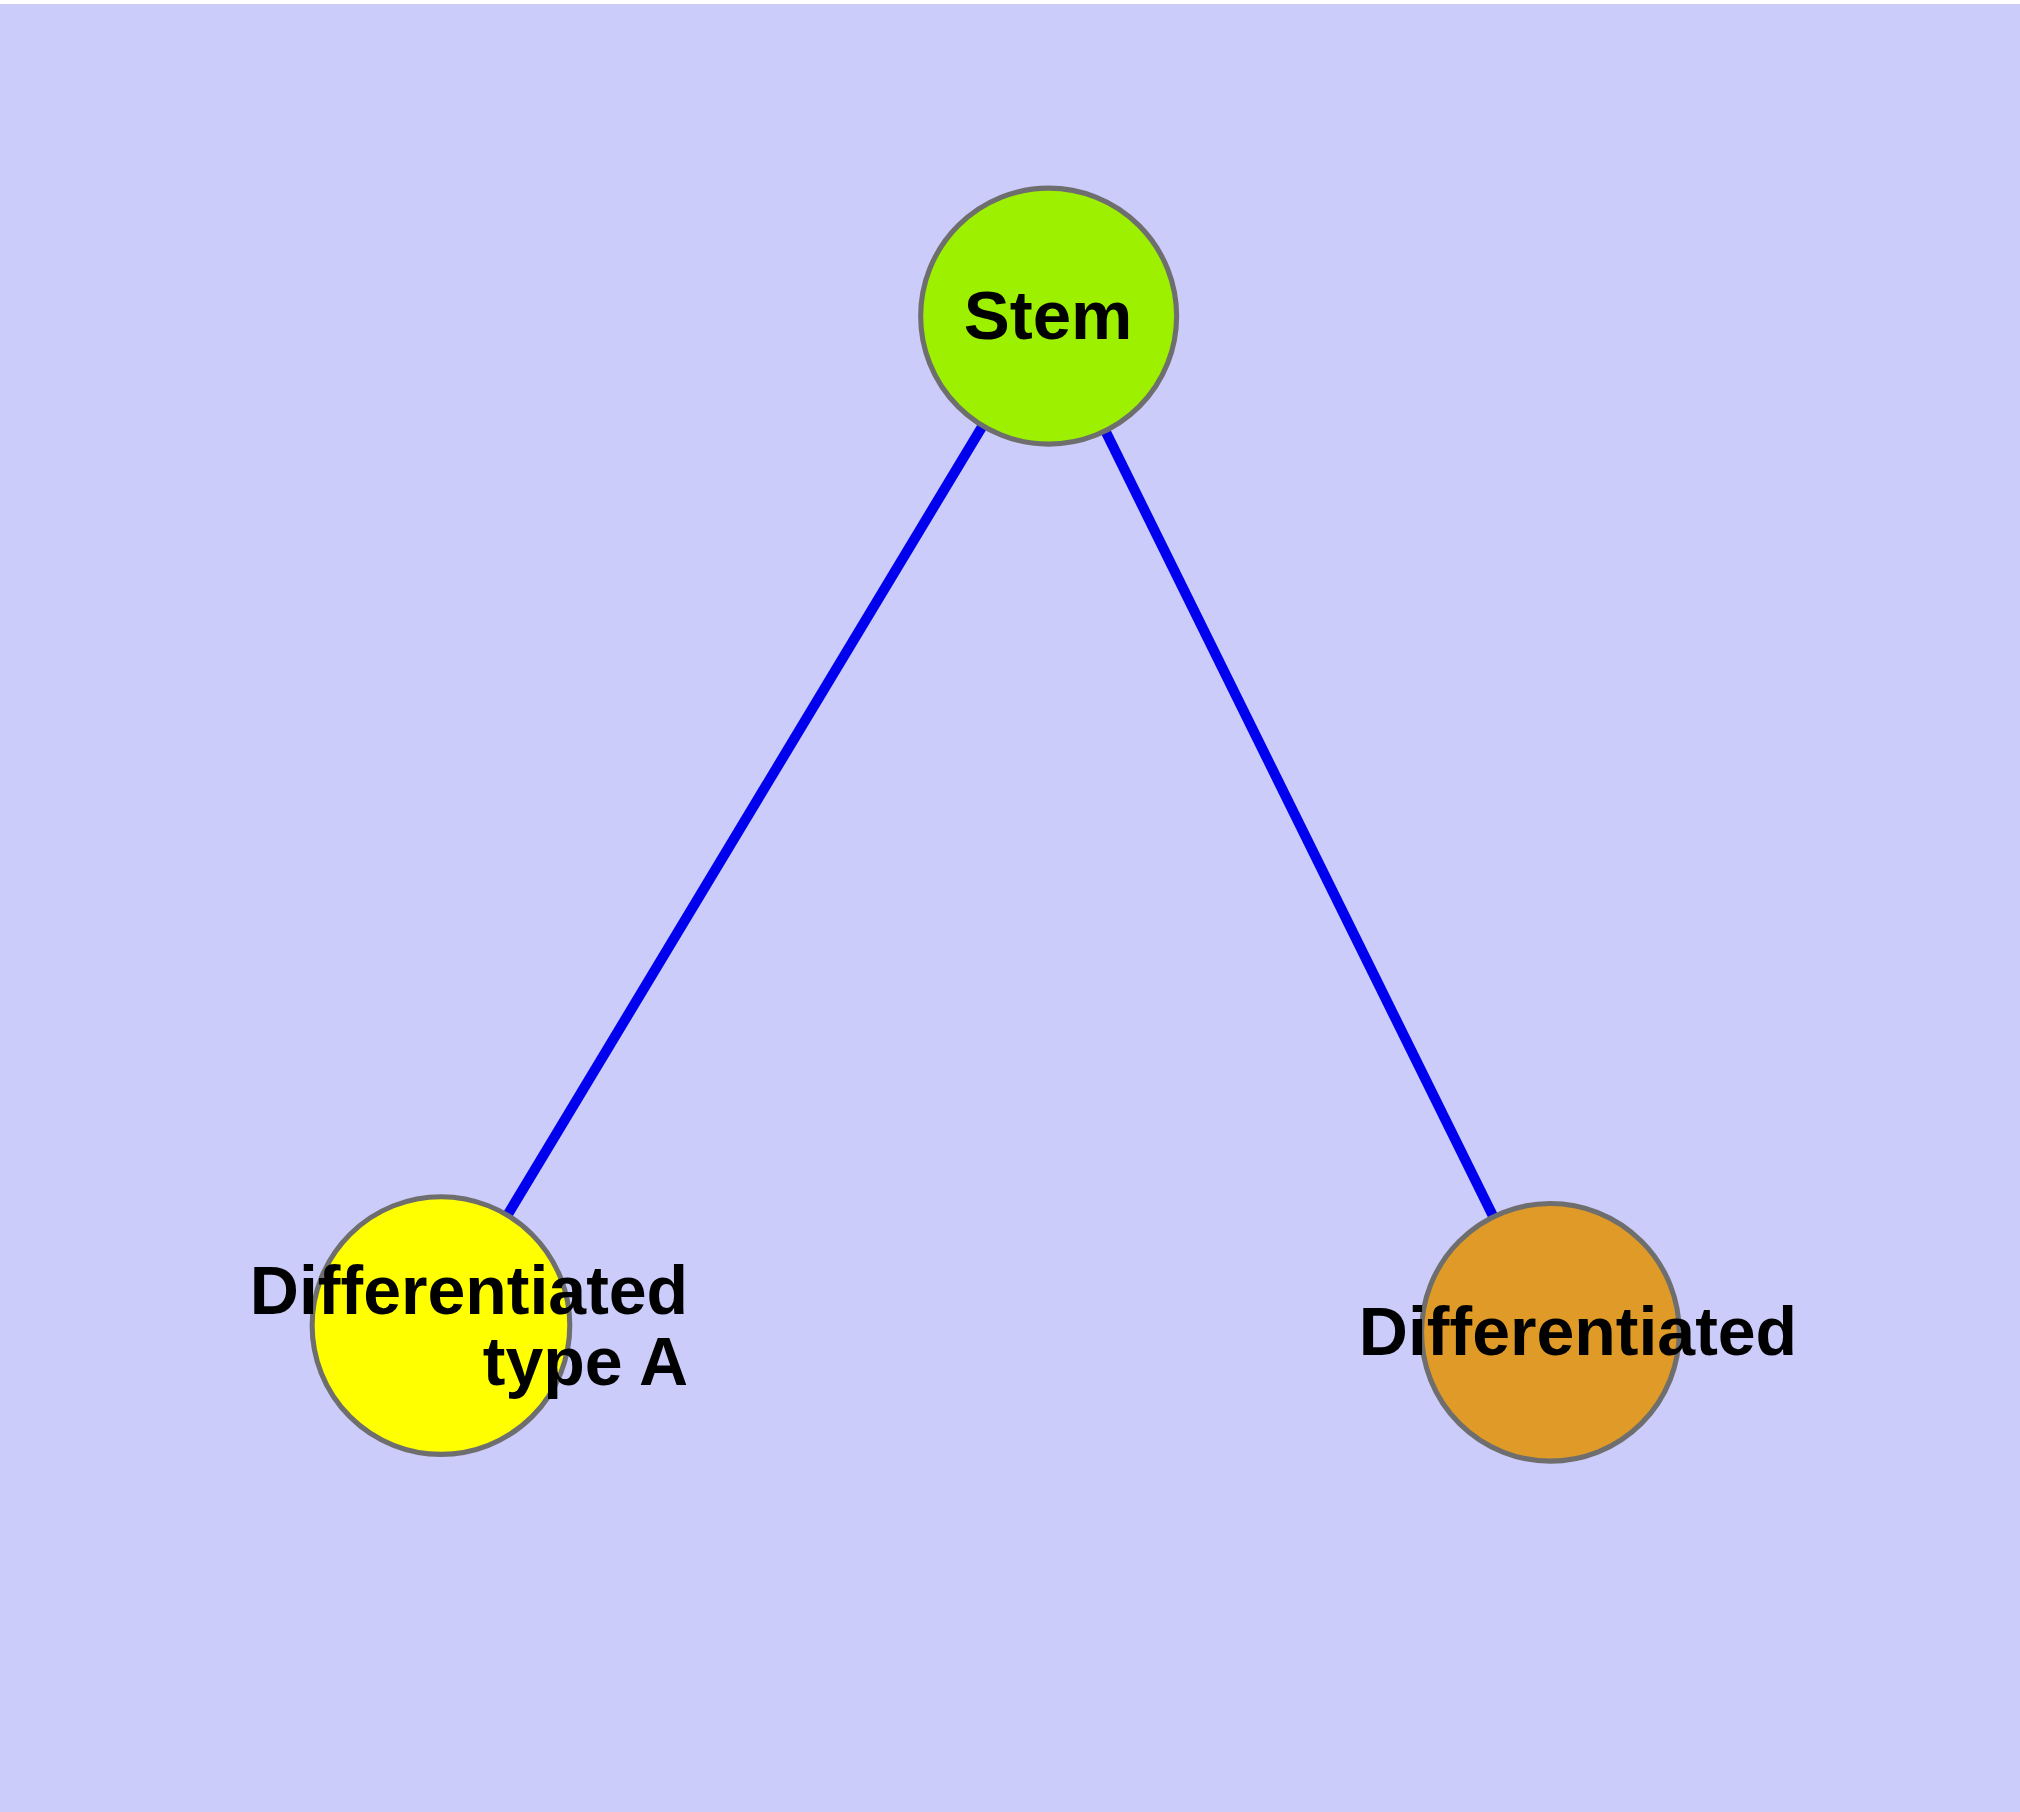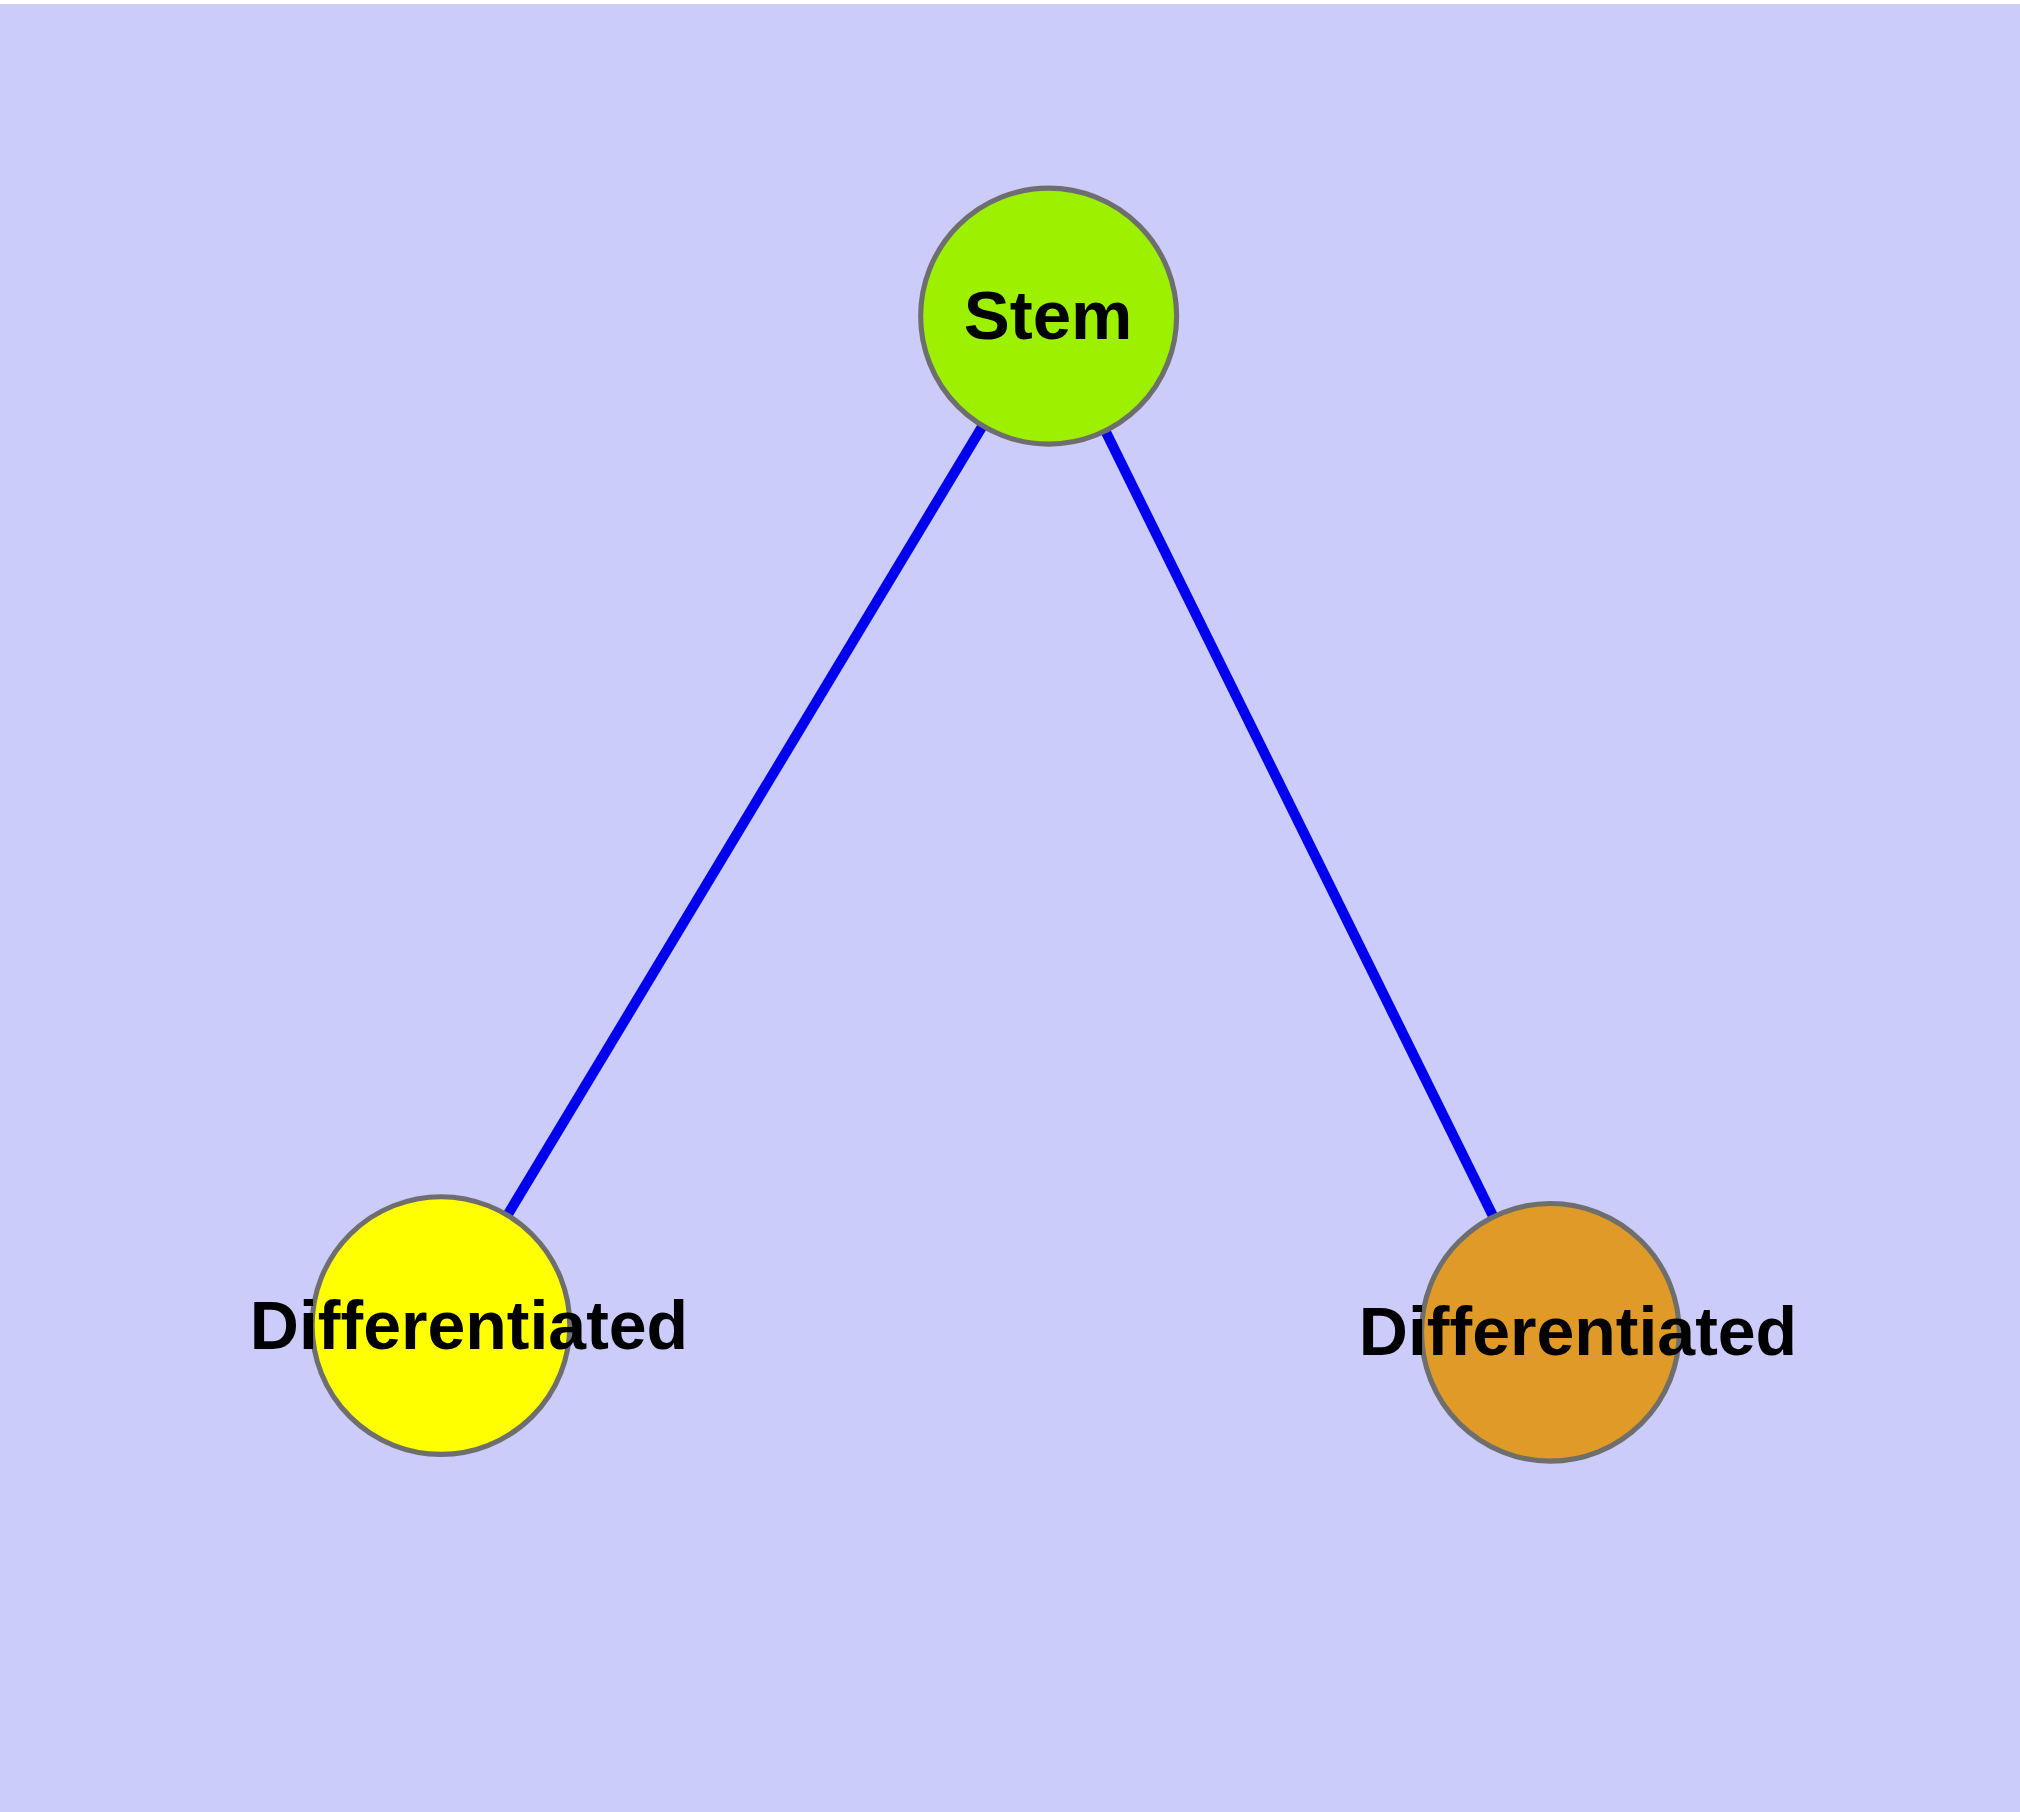--- a/index.html
+++ b/index.html
@@ -62,18 +62,18 @@
     </g>
     <g>
       <circle id="node-stem" cx="1237" cy="373" r="151" fill="#9cf000" stroke="#6e6e6e" stroke-width="6"></circle>
       <circle id="node-diff_a" cx="520" cy="1564" r="152" fill="#ffff00" stroke="#6e6e6e" stroke-width="6"></circle>
       <circle id="node-diff_b" cx="1829" cy="1572" r="152" fill="#e09a28" stroke="#6e6e6e" stroke-width="6"></circle>
     </g>
   </svg>
 
   <div class="node-label big" id="label-stem" style="left: 1048px; top: 316px; color: rgb(0, 0, 0);"><span>Stem</span></div>
 
-  <div class="node-label small" id="label-diff_a" style="left: 441px; top: 1326px; color: rgb(0, 0, 0);"><span>Differentiated</span><br></div>
+  <div class="node-label small" id="label-diff_a" style="left: 441px; top: 1326px; color: rgb(0, 0, 0);"><span>Differentiated</span><br><span>type A</span></div>
 
   <div class="node-label small" id="label-diff_b" style="left: 1550px; top: 1332px; color: rgb(0, 0, 0);"><span>Differentiated</span><br></div>
 
 </div>
 
 
 </body></html>

